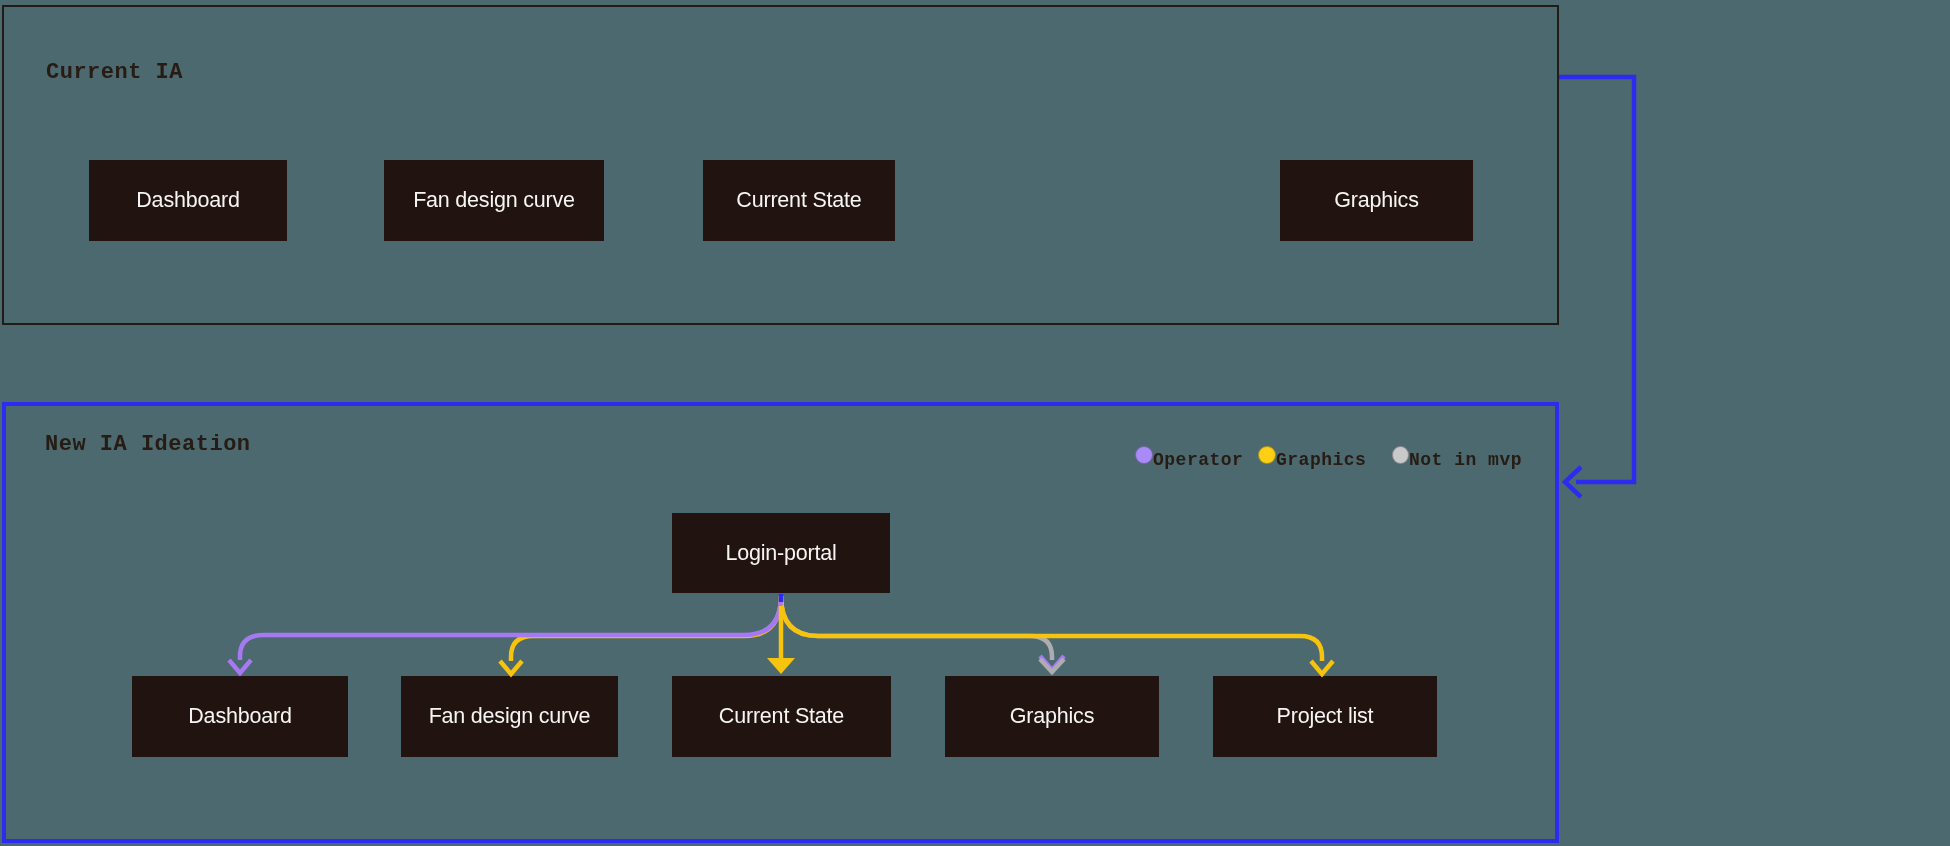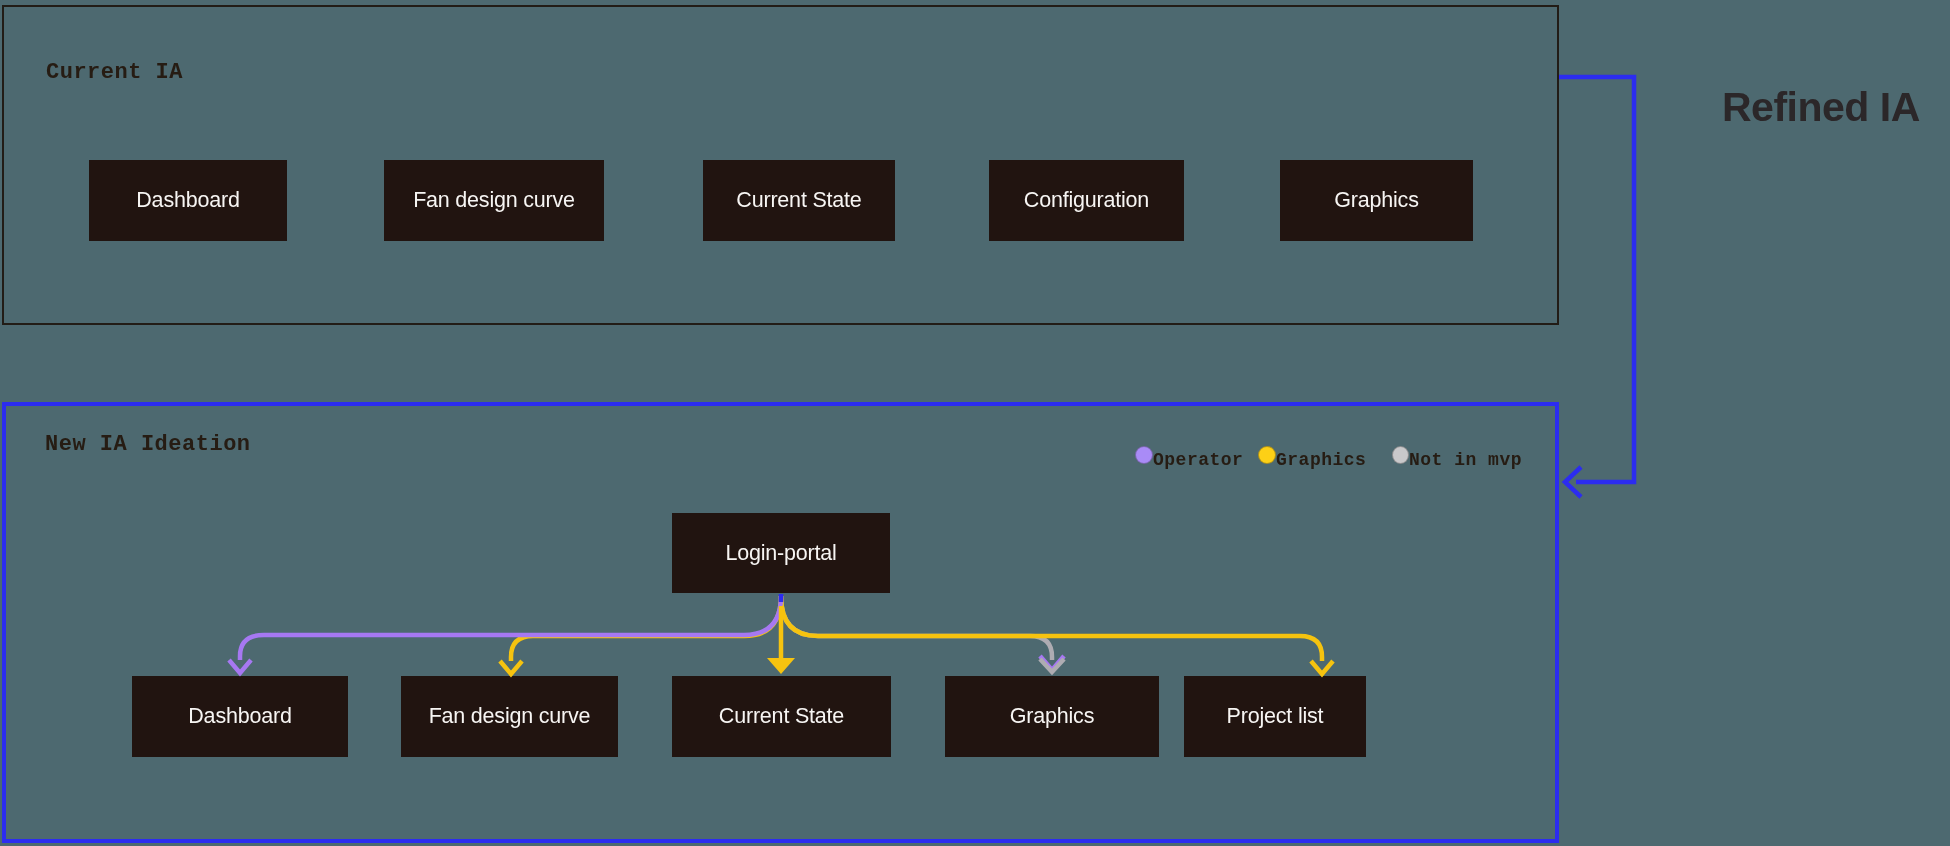--- a/index.html
+++ b/index.html
@@ -53,24 +53,22 @@
 <body>
 
 <div id="canvas">
 
   <div class="frame frame-current"></div>
   <div class="mono section-title title-current">Current IA</div>
 
   <div class="node" style="left:89px;top:160px;width:198px;">Dashboard</div>
   <div class="node" style="left:384px;top:160px;width:220px;">Fan design curve</div>
   <div class="node" style="left:703px;top:160px;width:192px;">Current State</div>
-  <div class="node" style="left:989px;top:160px;width:195px;">Configuration</div>
   <div class="node" style="left:1280px;top:160px;width:193px;">Graphics</div>
 
-  <div class="refined-title">Refined IA</div>
 
   <div class="frame frame-newia"></div>
   <div class="mono section-title title-newia">New IA Ideation</div>
 
   <div class="legend-item" style="left:1135px;">
     <div class="legend-dot dot-purple"></div>
     <div class="mono legend-label">Operator</div>
   </div>
   <div class="legend-item" style="left:1258px;">
     <div class="legend-dot dot-yellow"></div>
@@ -80,21 +78,21 @@
     <div class="legend-dot dot-gray"></div>
     <div class="mono legend-label">Not in mvp</div>
   </div>
 
   <div class="node" style="left:672px;top:513px;width:218px;height:80px;">Login-portal</div>
 
   <div class="node" style="left:132px;top:676px;width:216px;">Dashboard</div>
   <div class="node" style="left:401px;top:676px;width:217px;">Fan design curve</div>
   <div class="node" style="left:672px;top:676px;width:219px;">Current State</div>
   <div class="node" style="left:945px;top:676px;width:214px;">Graphics</div>
-  <div class="node" style="left:1184px;top:676px;width:182px;">Project list</div>
+  <div class="node" style="left:1213px;top:676px;width:224px;">Project list</div>
 
   <svg id="connector-layer" width="1950" height="846" viewBox="0 0 1950 846">
 
     <path class="cline c-blue" d="M 1559,77 H 1634 V 482 H 1576"></path>
     <path class="cline c-blue" d="M 1581,467 L 1565,482 L 1581,497"></path>
 
     <path class="cline c-gray" d="M 781,596 Q 781,636 818,636 H 1030 Q 1052,636 1052,657 V 660"></path>
 
     <path class="cline c-yellow" d="M 781,596 Q 781,636 818,636 H 1300 Q 1322,636 1322,657 V 661"></path>
 

